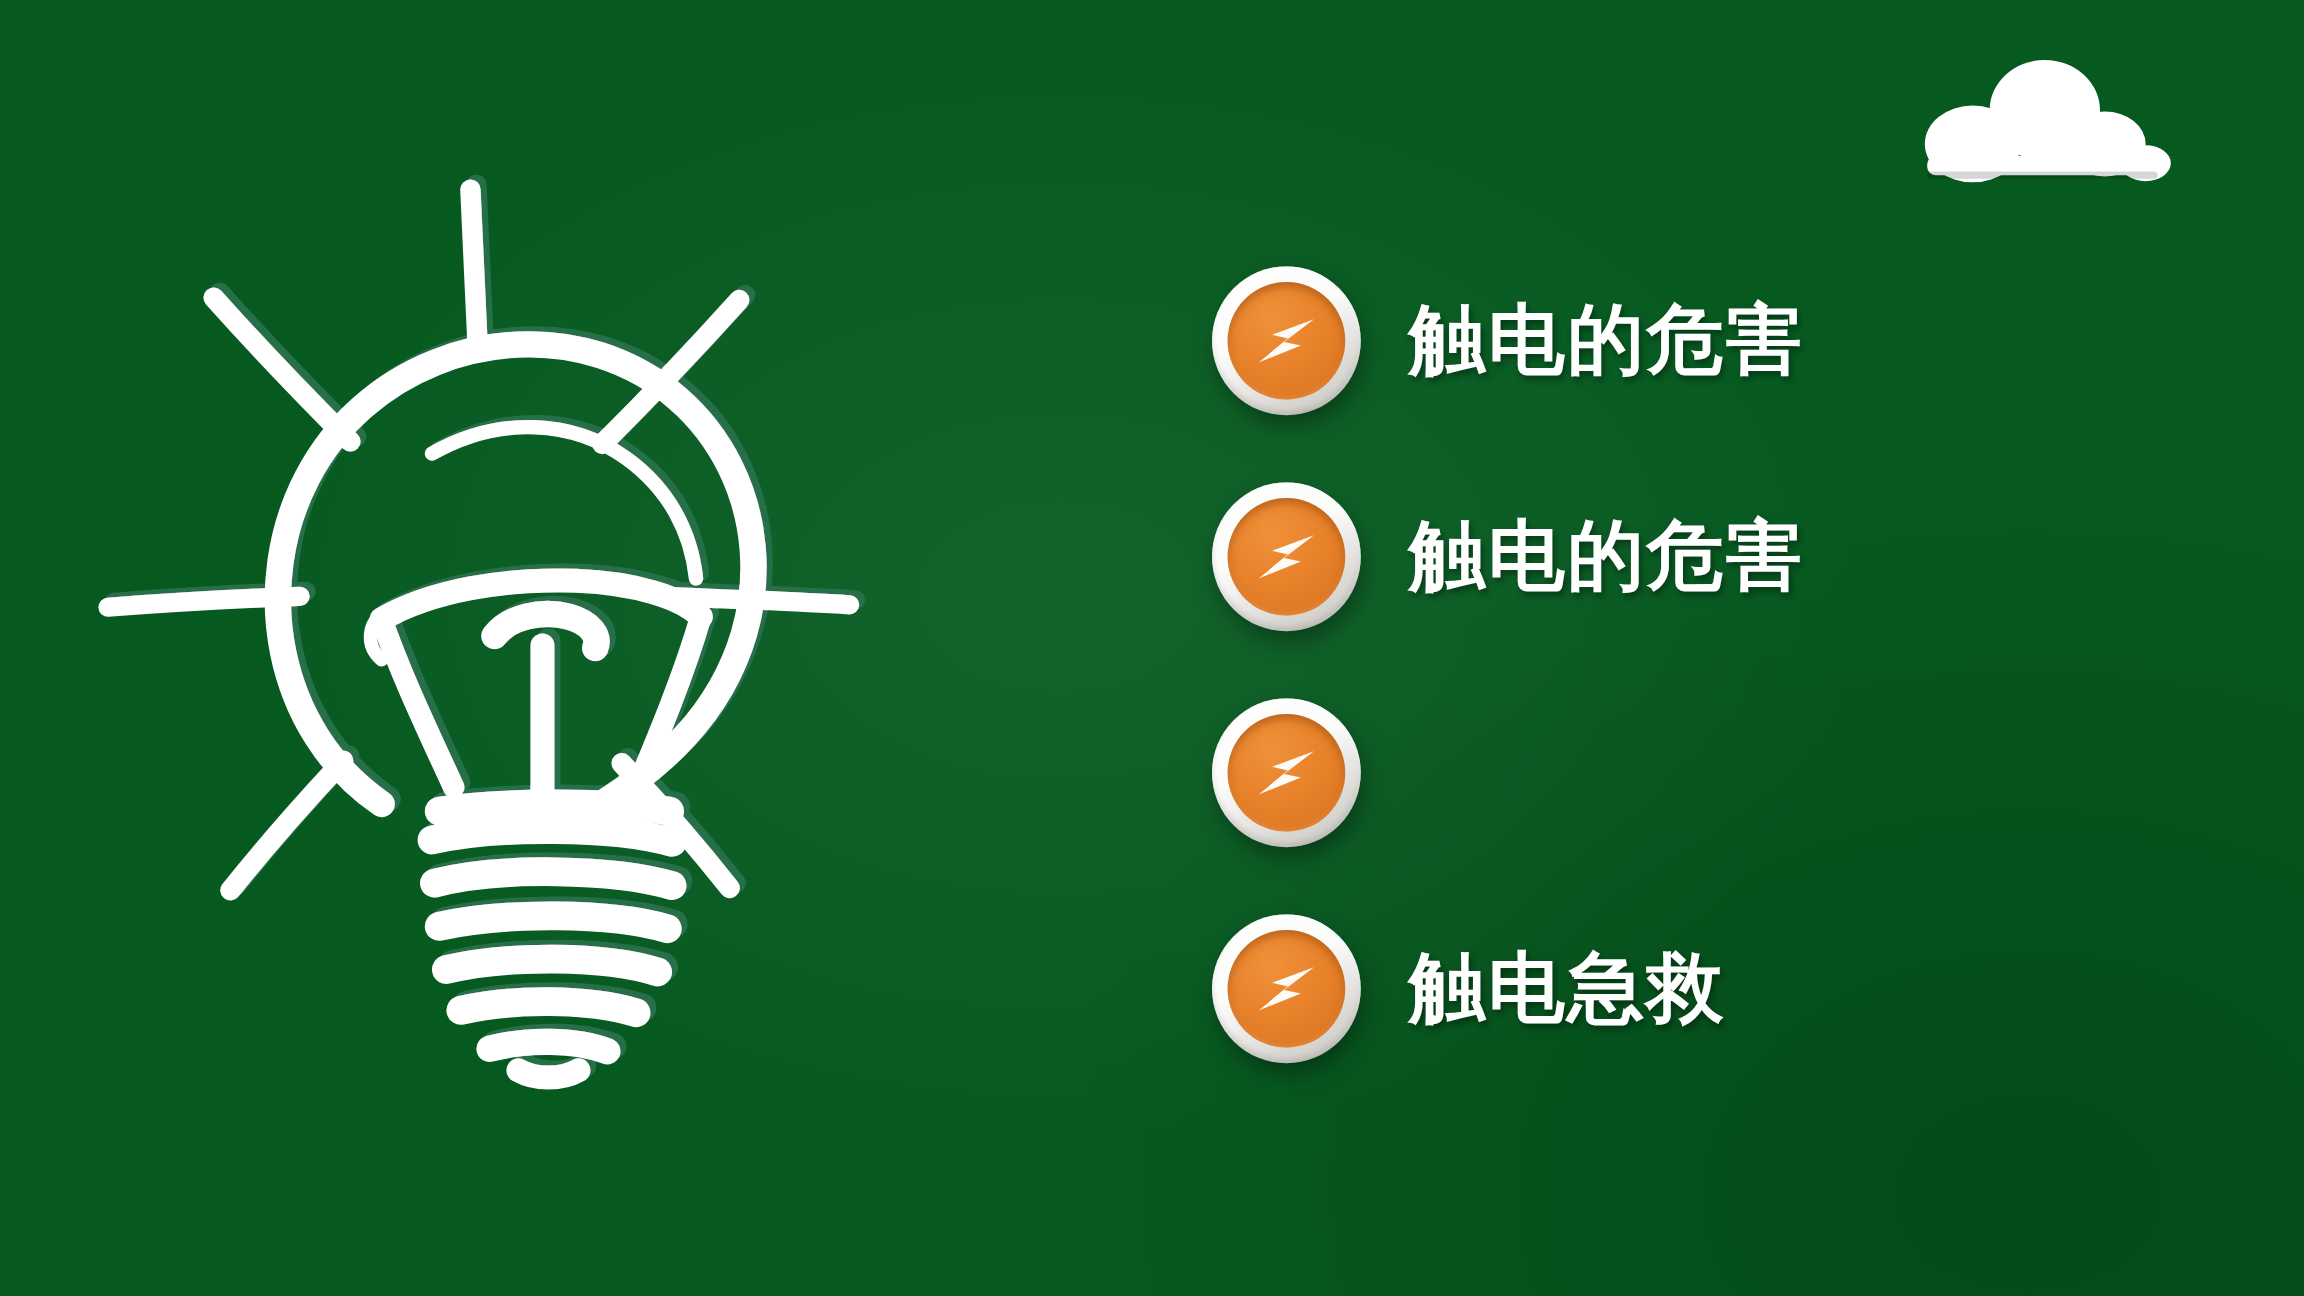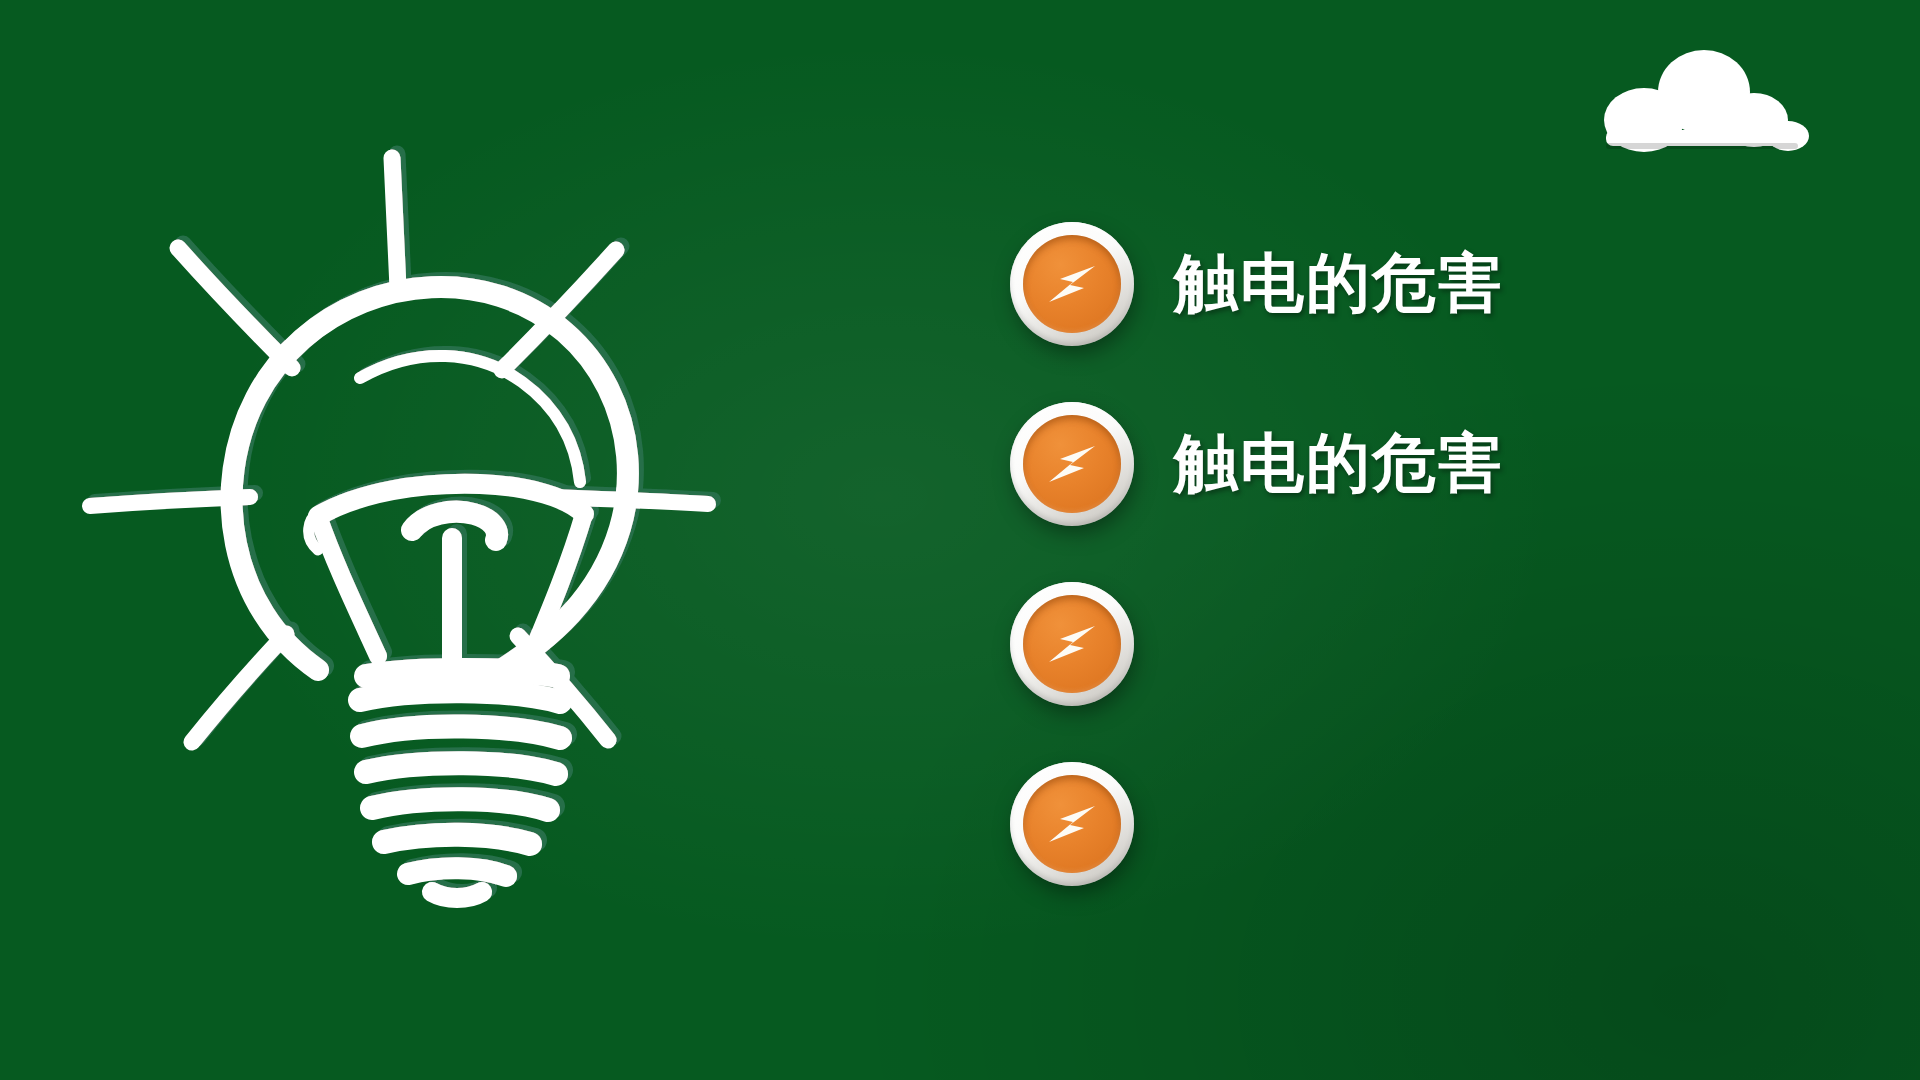--- a/index.html
+++ b/index.html
@@ -246,16 +246,17 @@
 
     <div class="agenda-row">
       <div class="badge">
         <div class="badge-shadow"></div>
         <div class="badge-ring"></div>
         <div class="badge-disc"></div>
         <svg class="badge-bolt" viewBox="0 0 70 70">
           <path d="M58 17 L23 30 L36 33 L12 53 L47 39 L33 36 Z" fill="#fdfbf5"></path>
         </svg>
       </div>
+      <div class="agenda-label">触电急救</div>
     </div>
 
   </div>
 </div>
 
 </body></html>

